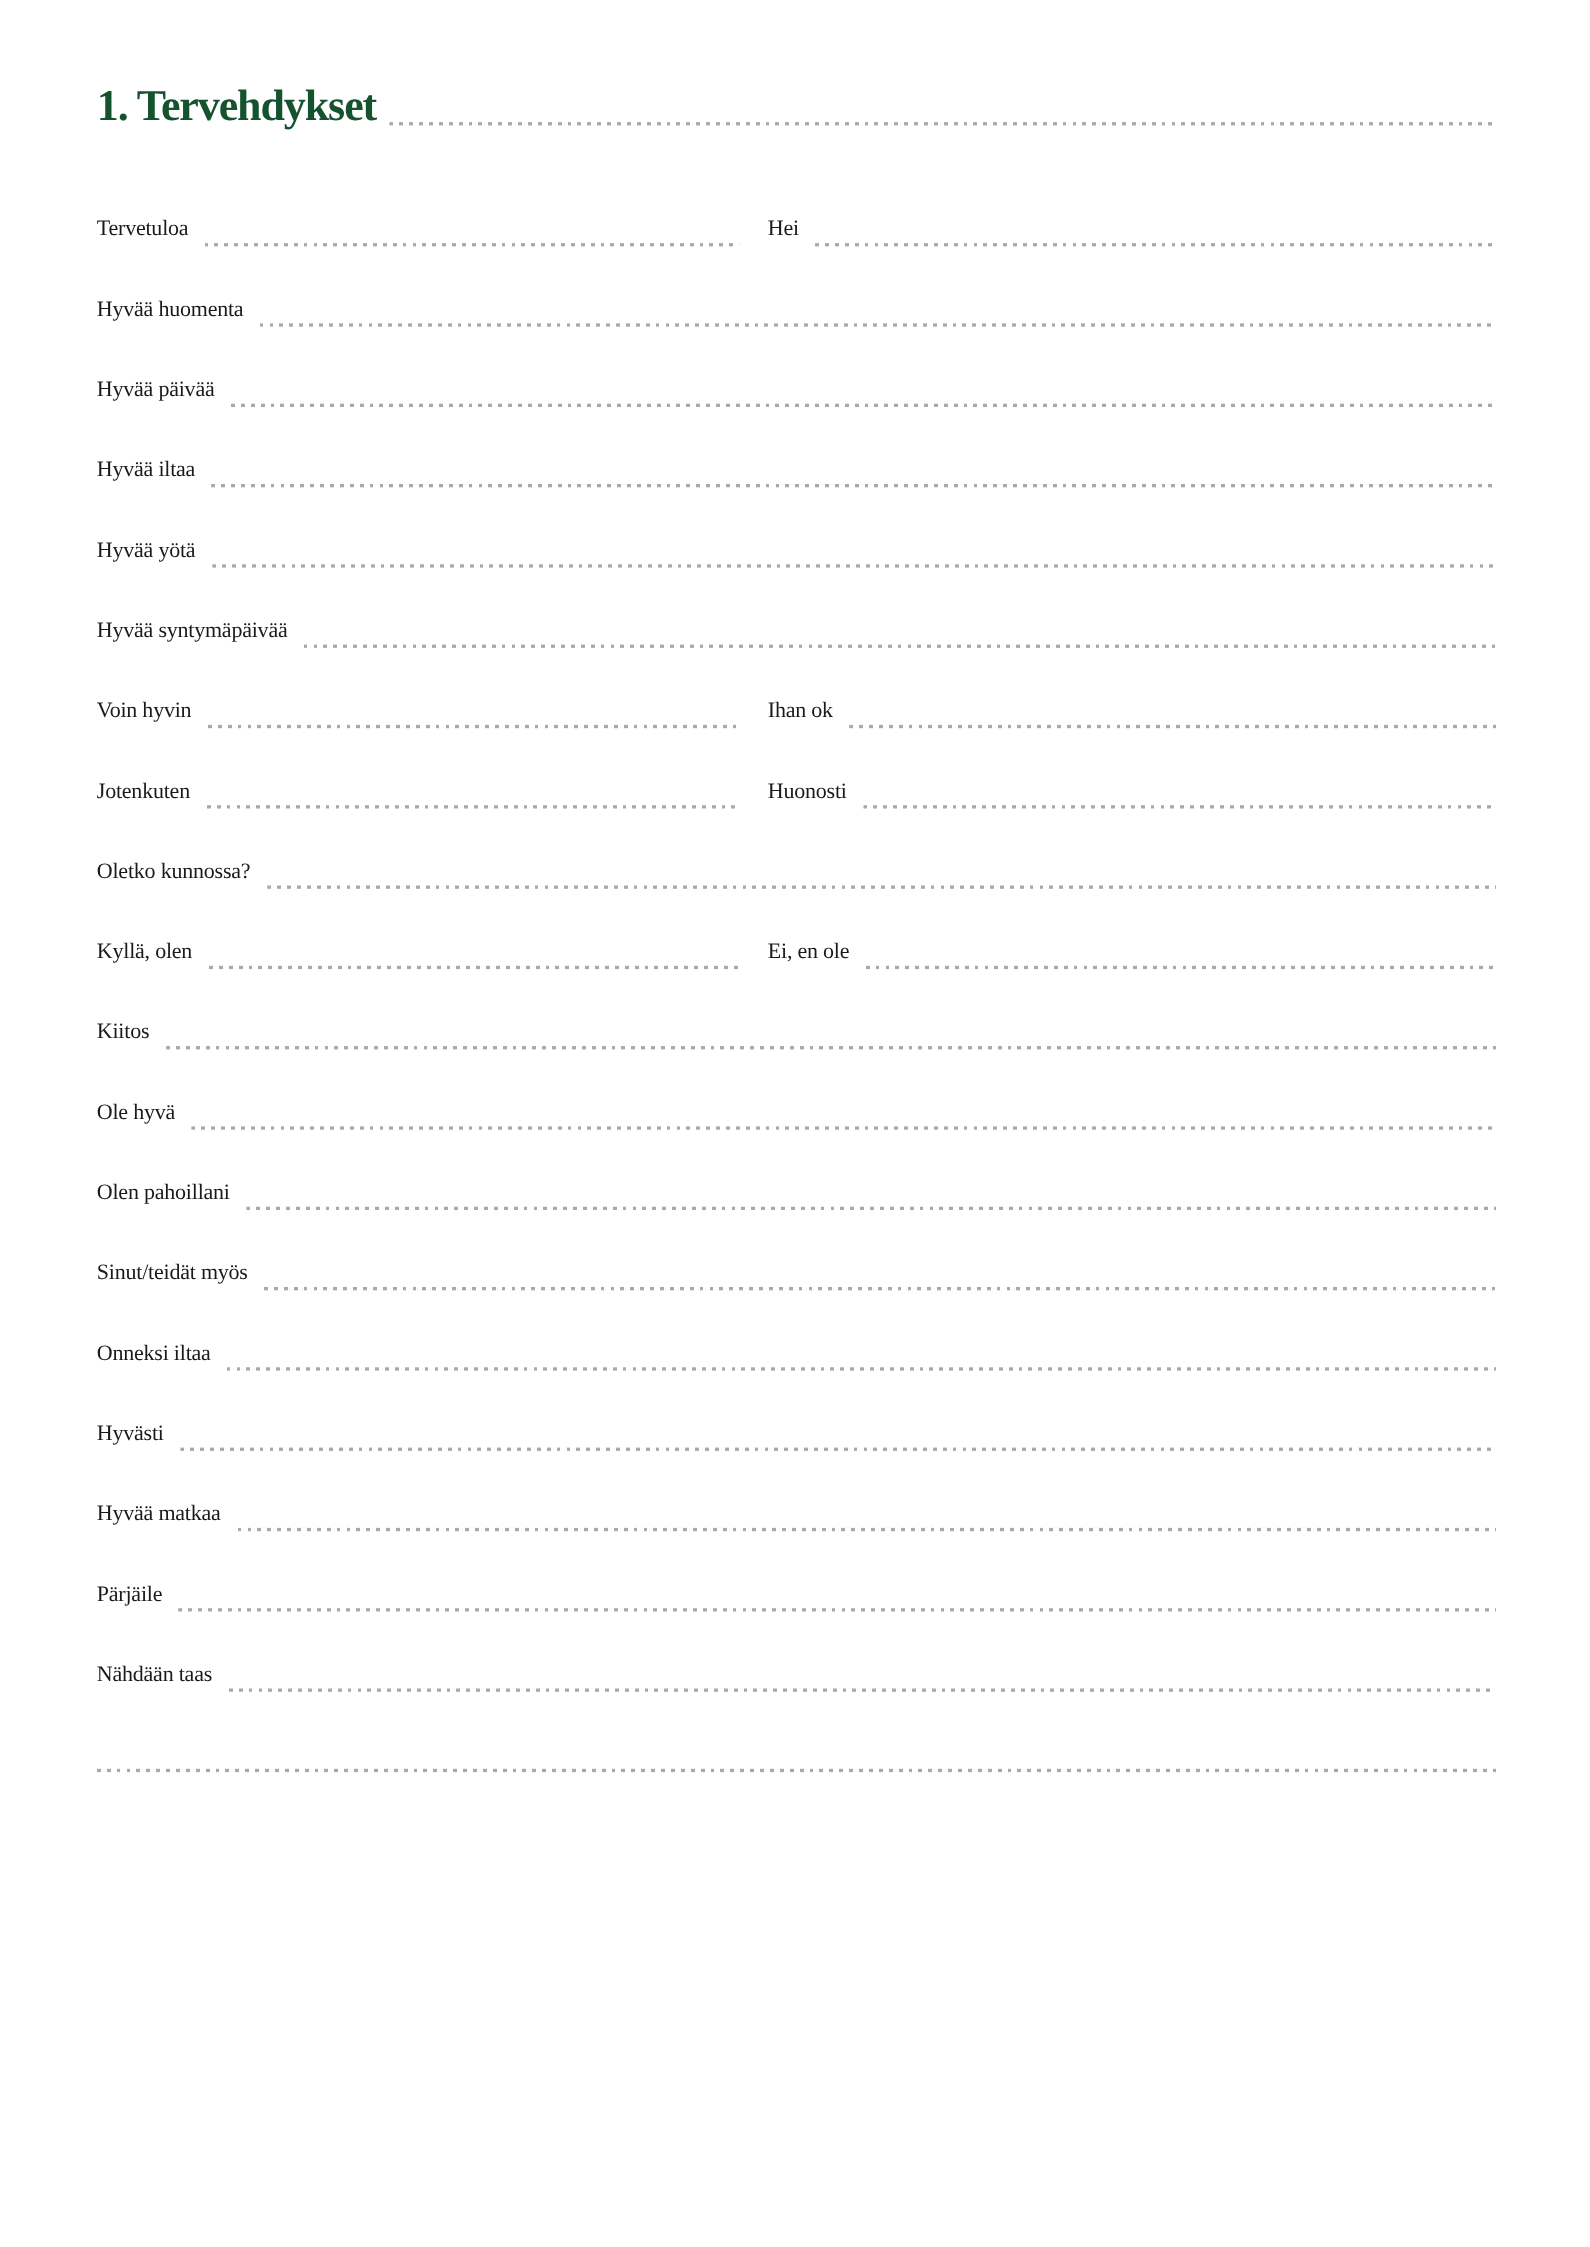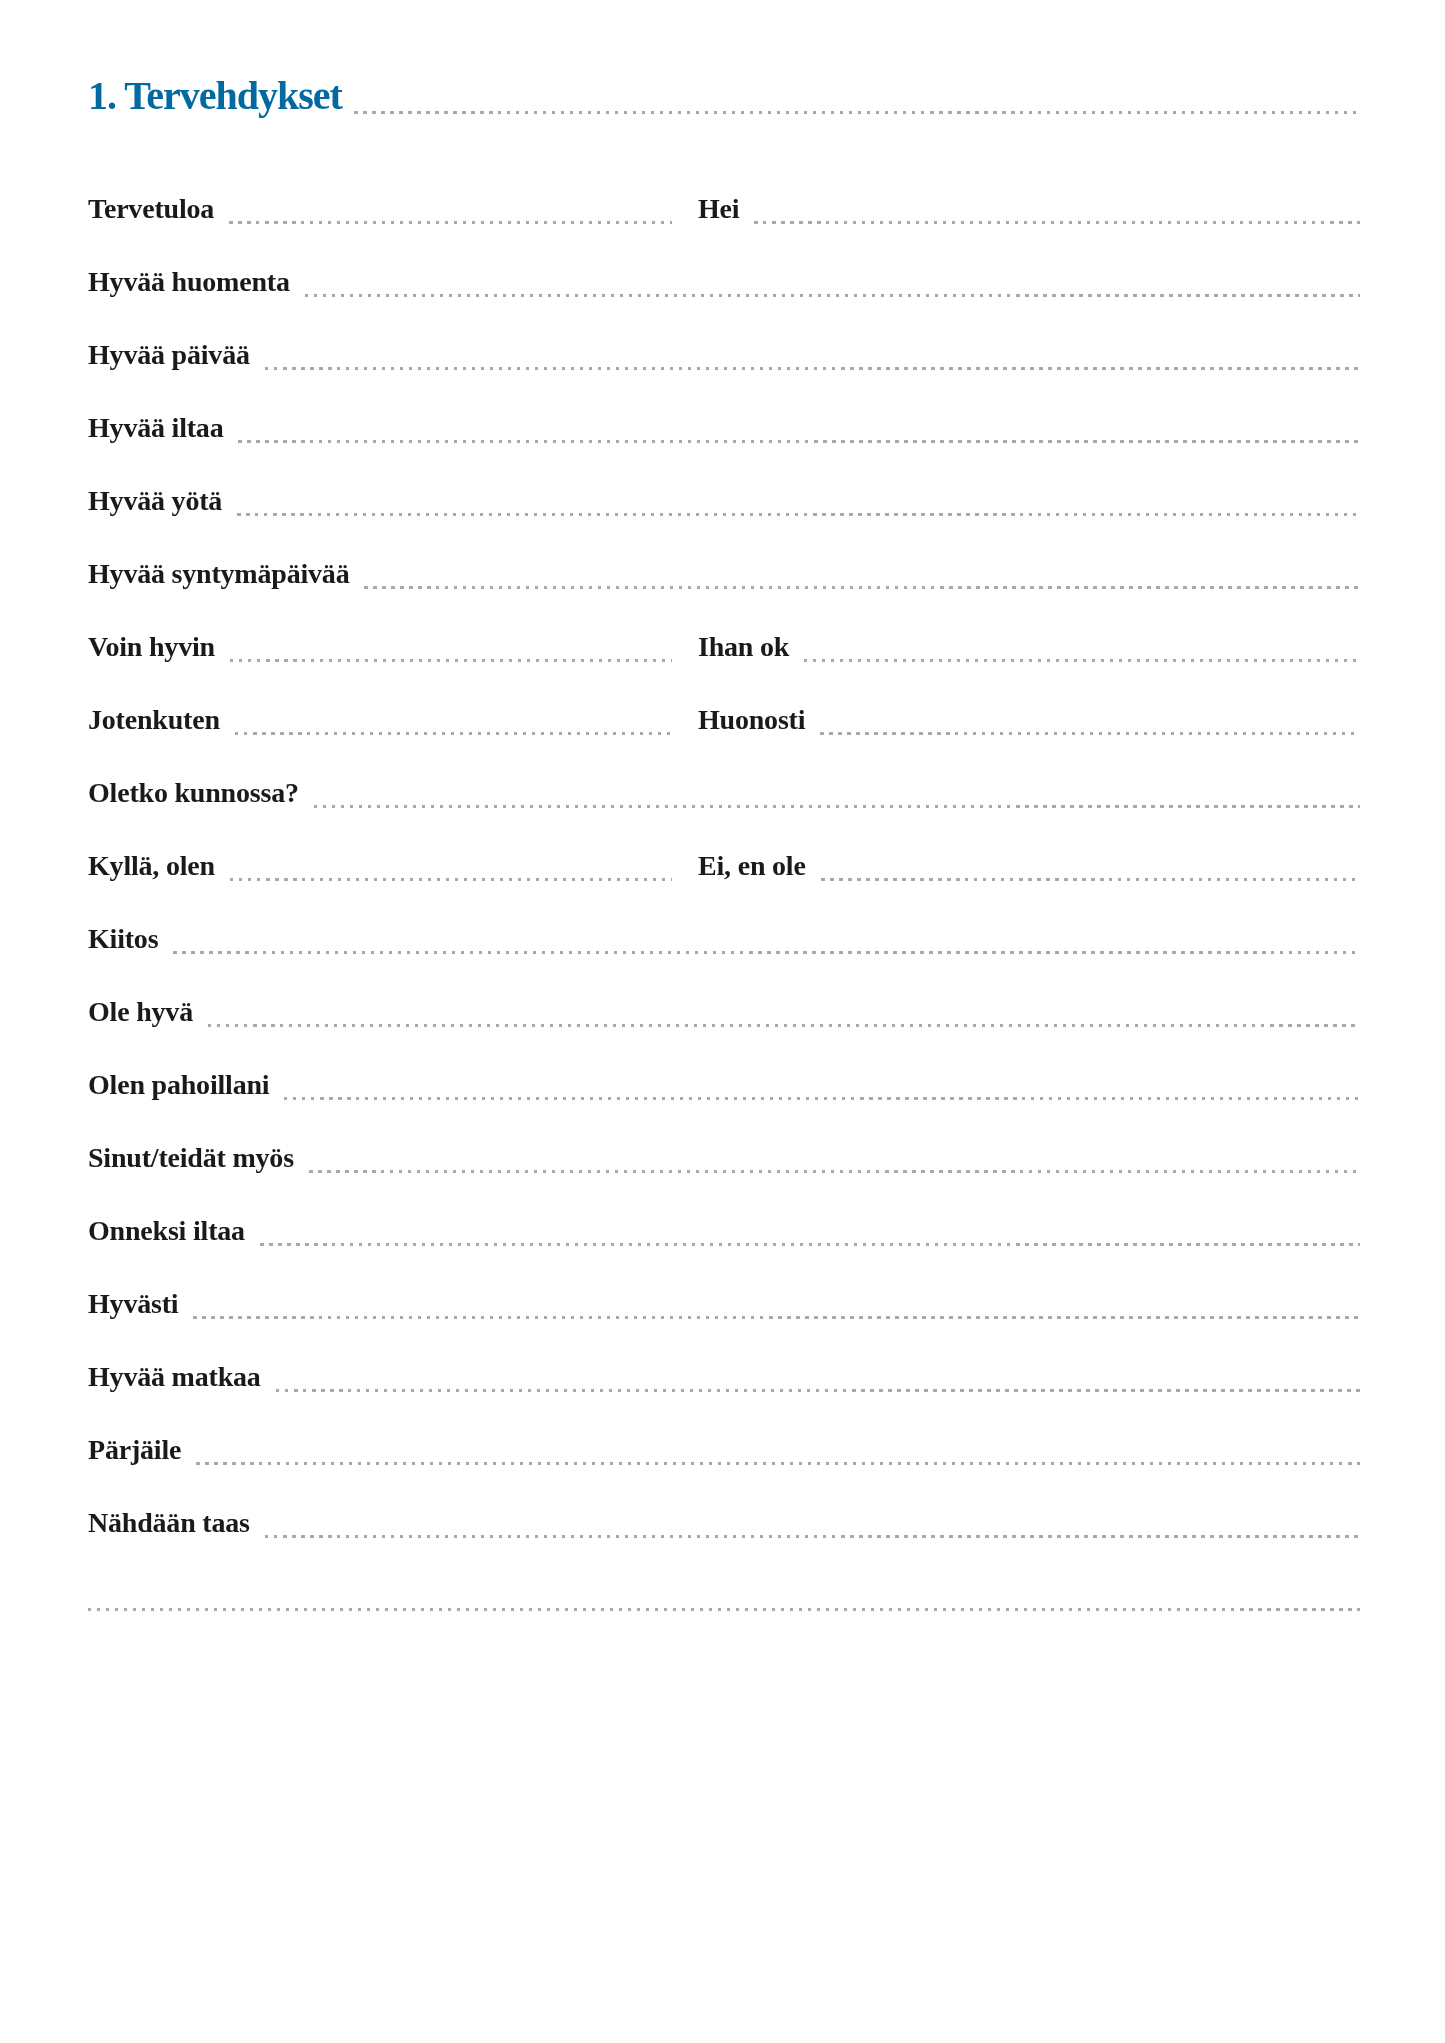--- a/index.html
+++ b/index.html
@@ -40,43 +40,42 @@
   }
   .cell {
     display: flex;
     align-items: flex-end;
     min-width: 0;
   }
   .cell.half { width: 584px; flex: none; }
   .cell.rest { flex: 1; margin-left: 26px; text-align: center; }
   .cell.full-width { flex: 1; margin-top: 40px; }
   .label {
-    font-size: 28px;
+    font-size: 20px;
     line-height: 33px;
     letter-spacing: -0.2px;
     white-space: nowrap;
     padding-right: 15px;
-    font-weight: bold;
   }
   .dots {
     flex: 1;
     height: 3px;
     margin-bottom: 1px;
     background-image: repeating-linear-gradient(90deg, var(--dot-color, #a9a9a9) 0px 3.5px, transparent 3.5px 9px);
   }
   .title-row .dots {
     margin-bottom: 6px;
   }
 </style>
 </head>
 <body>
 
 <div class="page" style="background: rgb(255, 255, 255); color: rgb(26, 26, 26);">
   <div class="title-row">
-    <span class="page-title" style="color: #0369a1;">1. Tervehdykset</span>
+    <span class="page-title" style="color: #14532d;">1. Tervehdykset</span>
     <span class="dots"></span>
   </div>
   <div>
       <div class="row">
         <div class="cell half">
           <span class="label">Tervetuloa</span>
           <span class="dots"></span>
         </div>
         <div class="cell rest">
           <span class="label">Hei</span>

